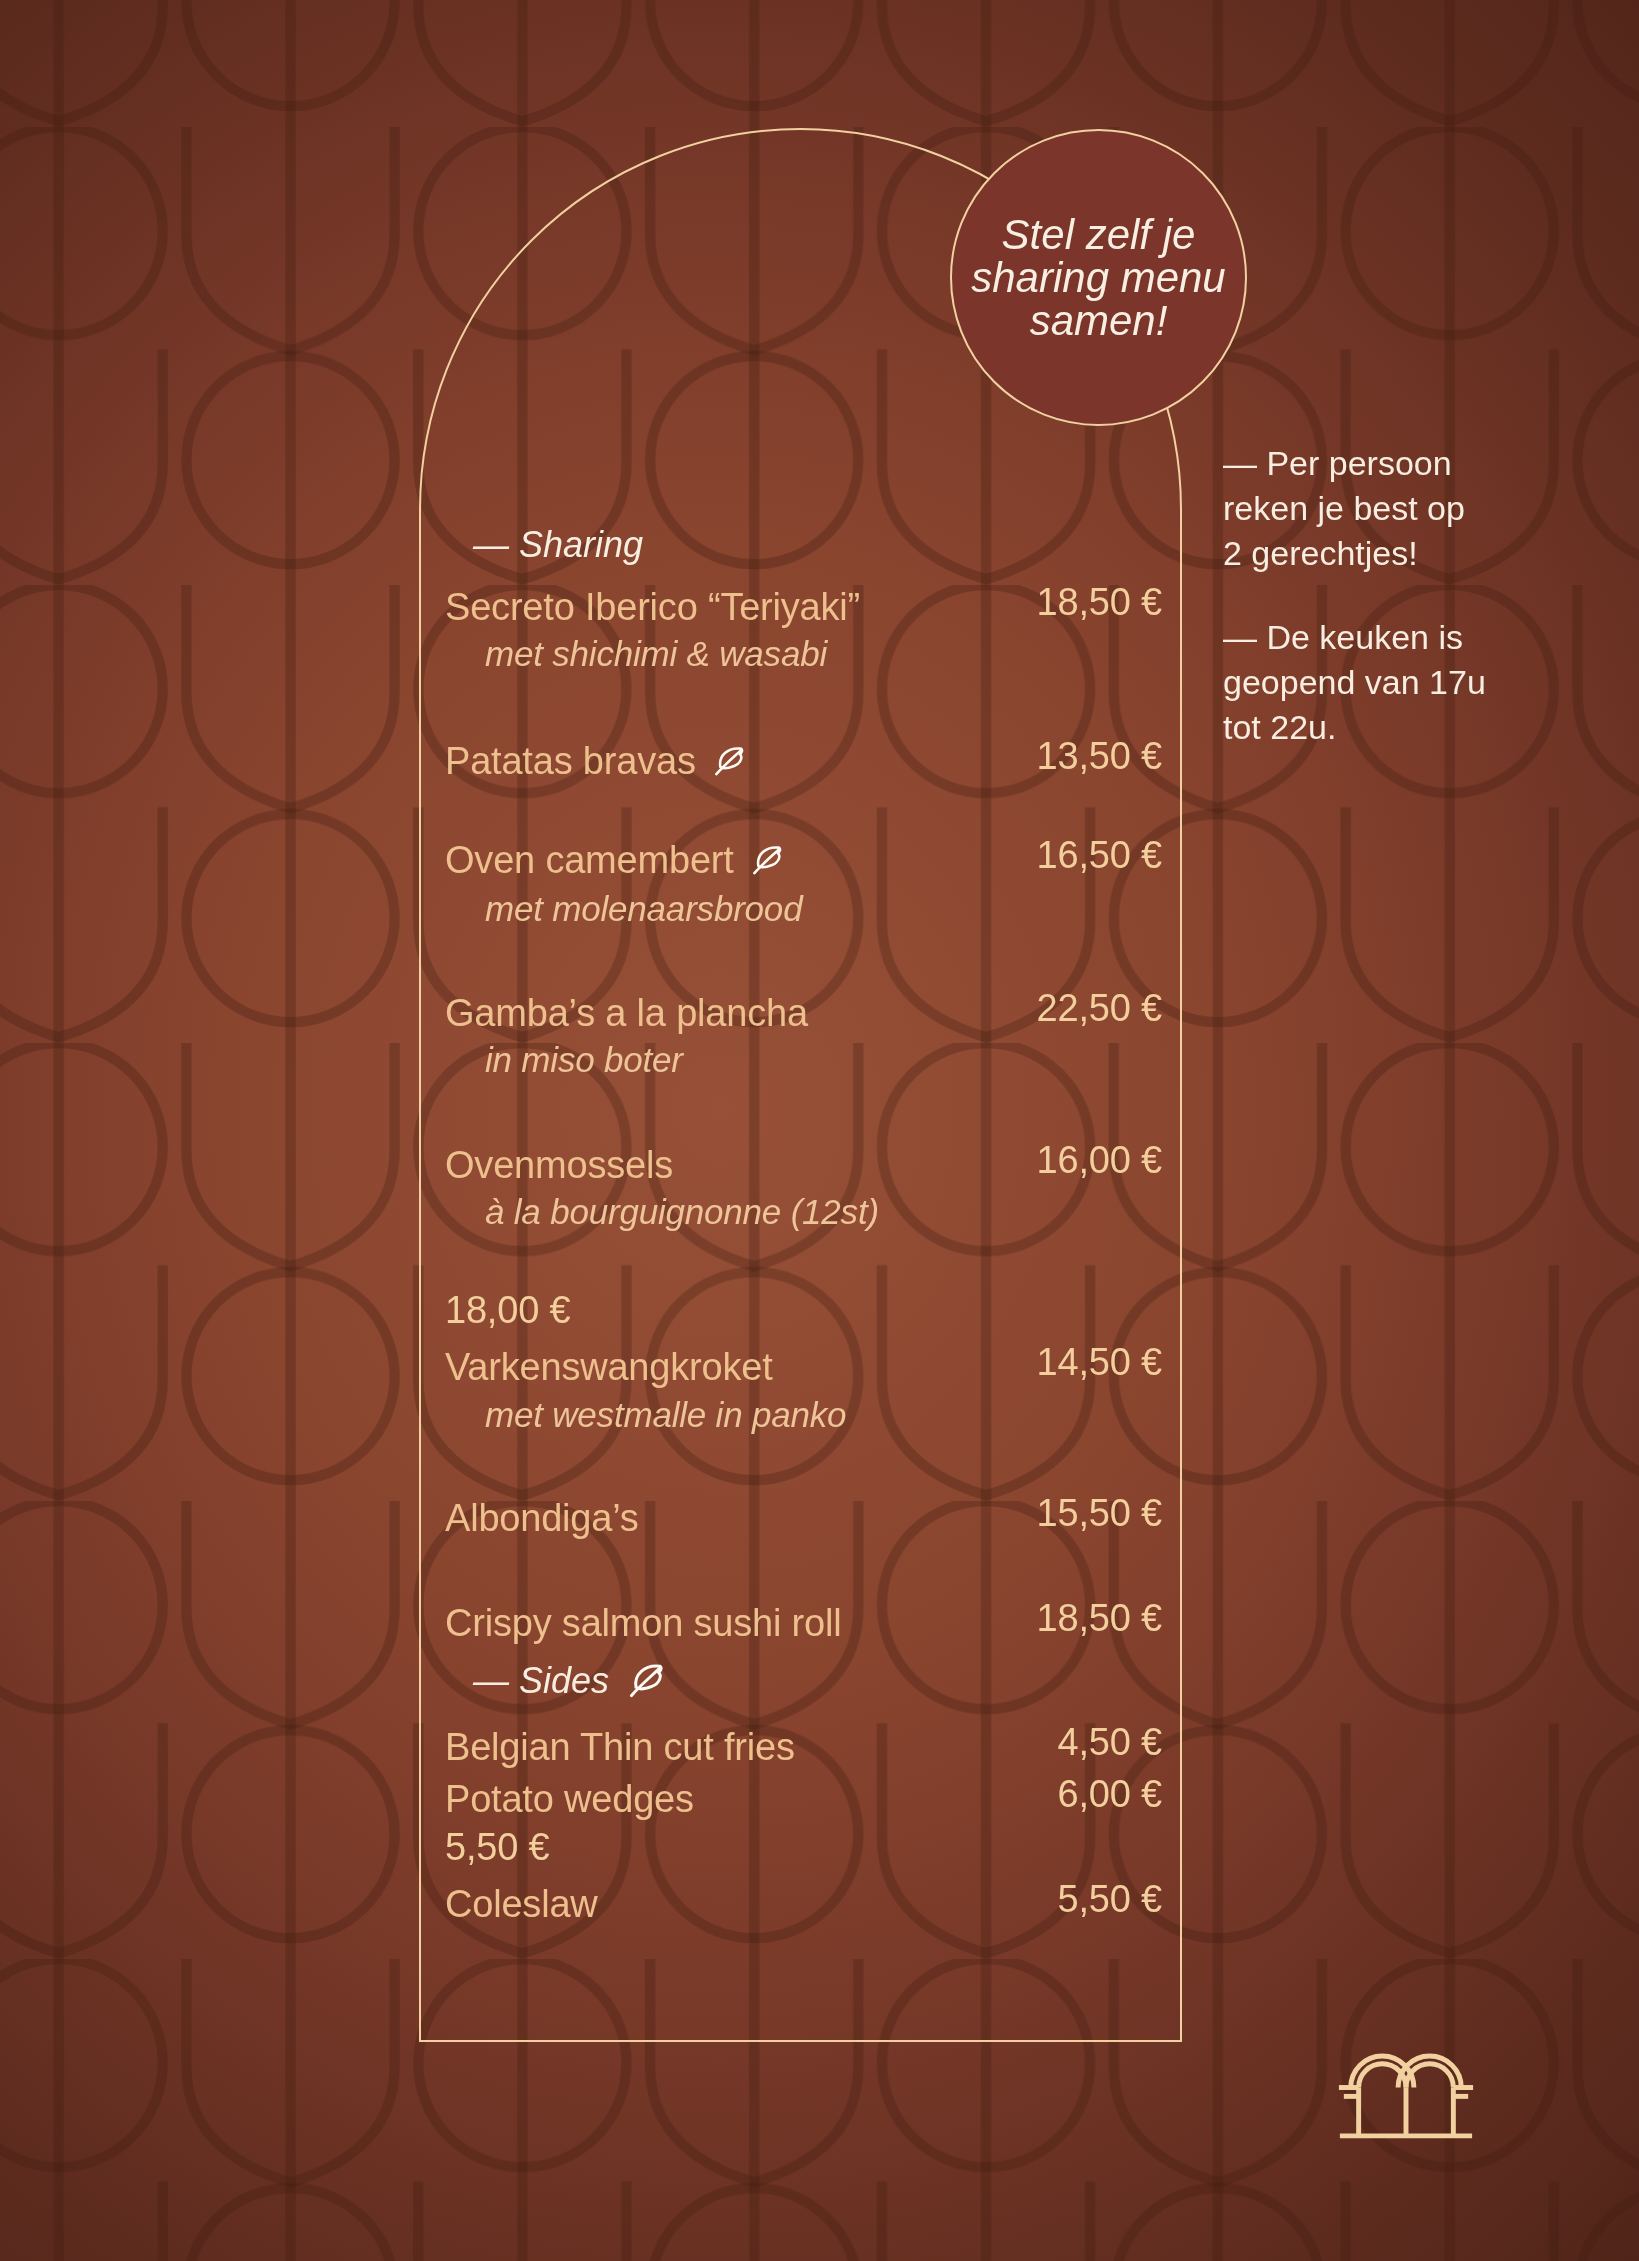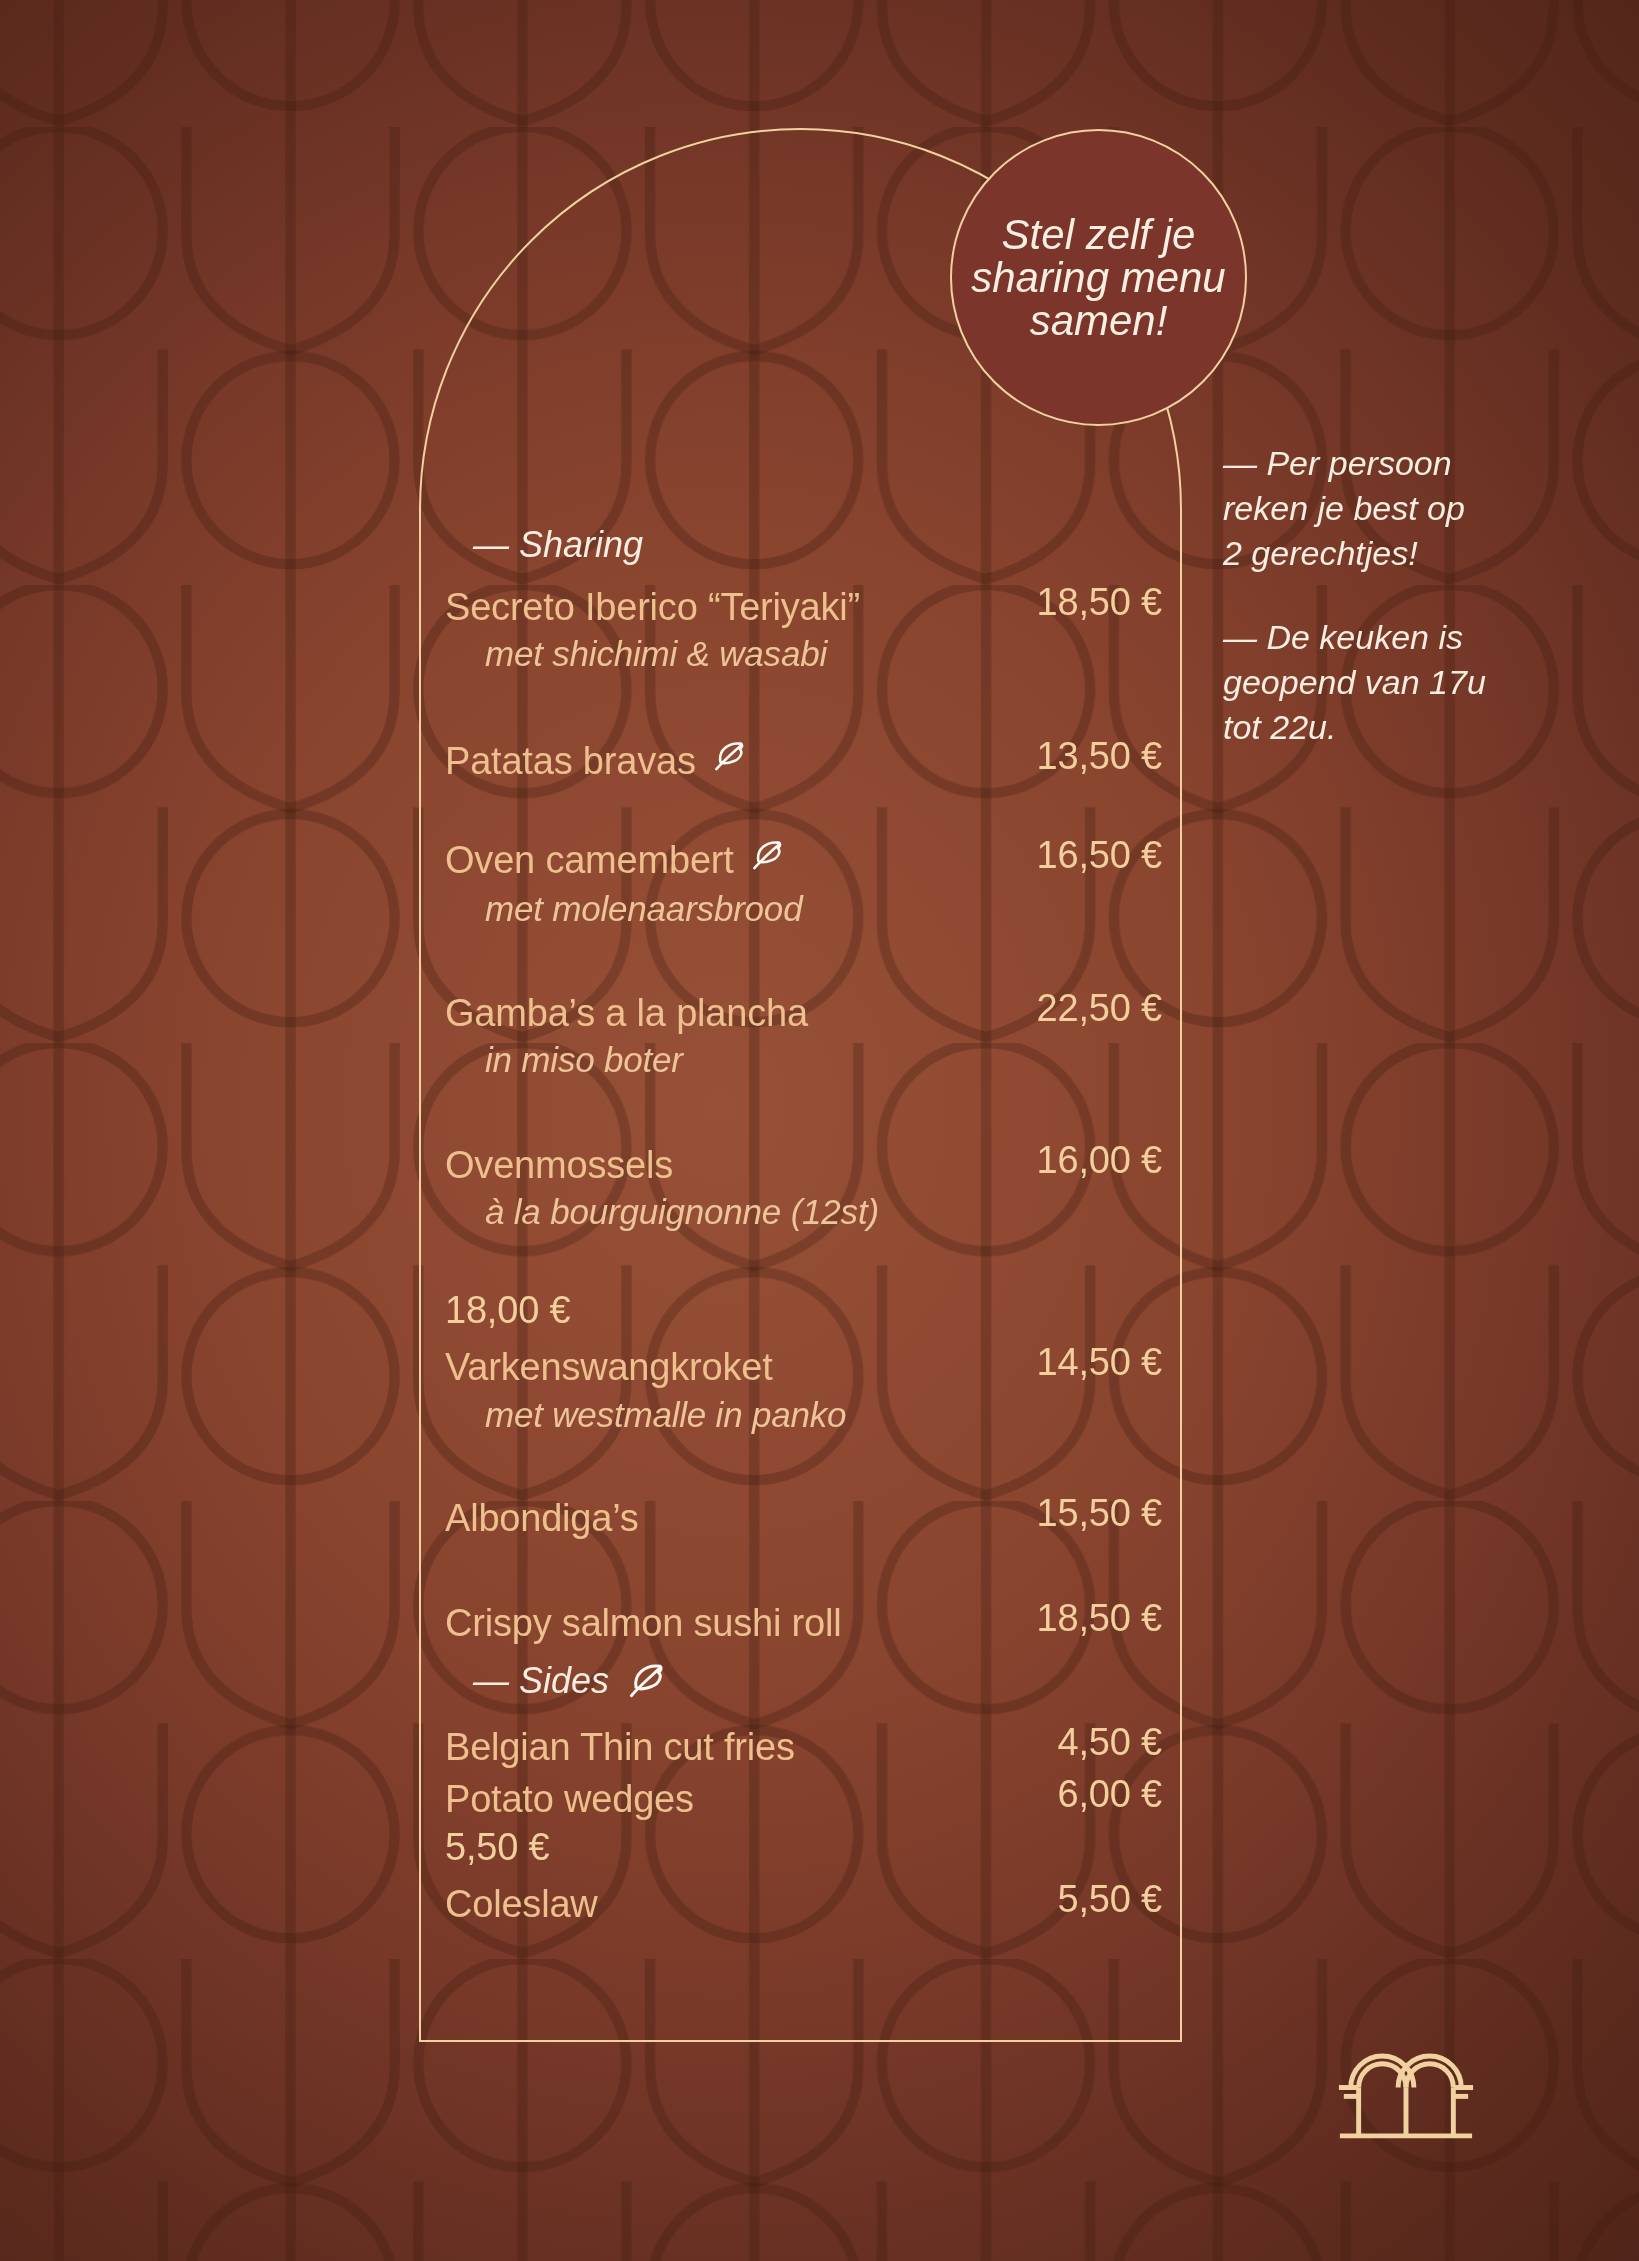--- a/index.html
+++ b/index.html
@@ -23,31 +23,31 @@
   .menu{position:absolute;left:445px;top:0;width:717px;height:100%;z-index:4;}
   .heading{
     position:absolute;left:0;height:45px;display:flex;align-items:center;gap:15px;
     font-style:italic;font-size:36px;color:#f7eee1;margin-left:28px;
   }
   .row{
     position:absolute;left:0;width:100%;height:45px;
     display:flex;justify-content:space-between;align-items:center;
     font-size:38px;color:#edc08e;letter-spacing:-0.2px;
   }
-  .nm{display:flex;gap:14px;margin-top:9px;}
+  .nm{display:flex;align-items:center;gap:14px;margin-top:9px;}
   .pr{color:#f3cf9e;}
   .desc{
     position:absolute;left:40px;height:44px;display:flex;align-items:center;
     font-style:italic;font-size:35px;color:#eec499;letter-spacing:-0.2px;
   }
   .leaf{width:38px;height:38px;transform:rotate(-6deg);margin-top:-5.7px;}
   .leaf-big{width:44px;height:44px;transform:rotate(-6deg);margin-top:-7.6px;}
   .note{
     position:absolute;left:1223px;width:269px;z-index:4;
-    font-style:italic;font-size:34px;line-height:45px;color:#f7eee1;
+    font-size:34px;line-height:45px;color:#f7eee1;
   }
   .note1{top:441px;}
   .note2{top:615px;}
   .logo{position:absolute;left:1332px;top:2031px;width:148px;height:114px;z-index:4;}
   .defs{position:absolute;width:0;height:0;overflow:hidden;}
 </style>
 </head>
 <body>
 
 <div class="page">

